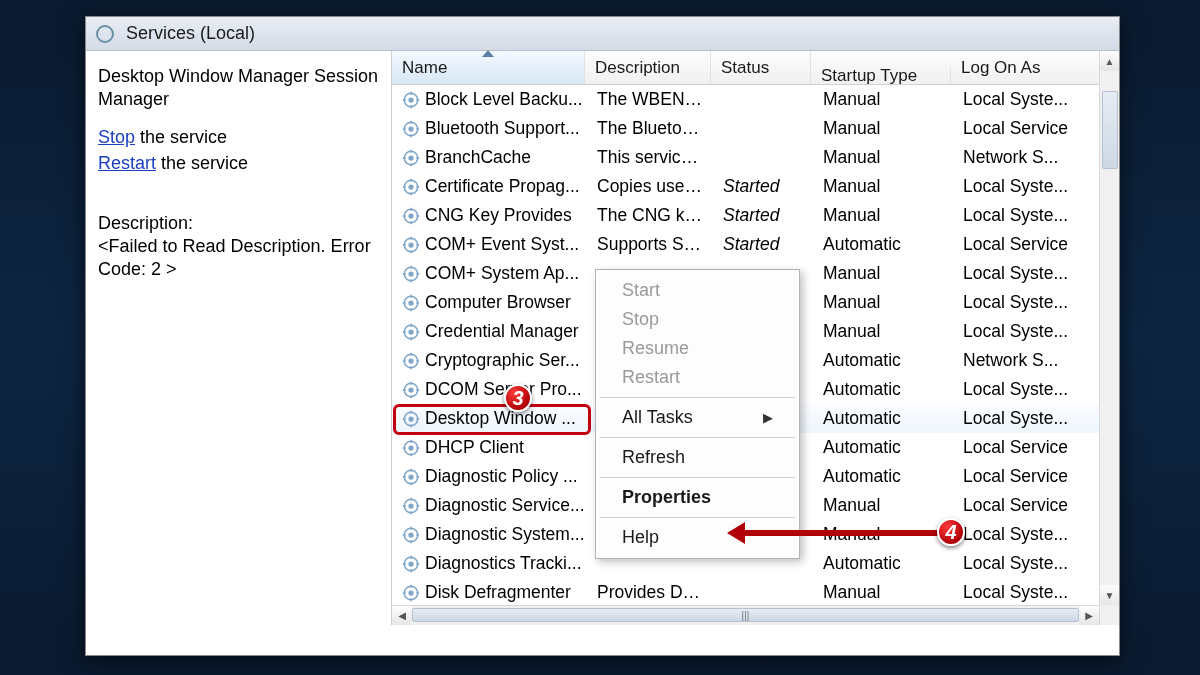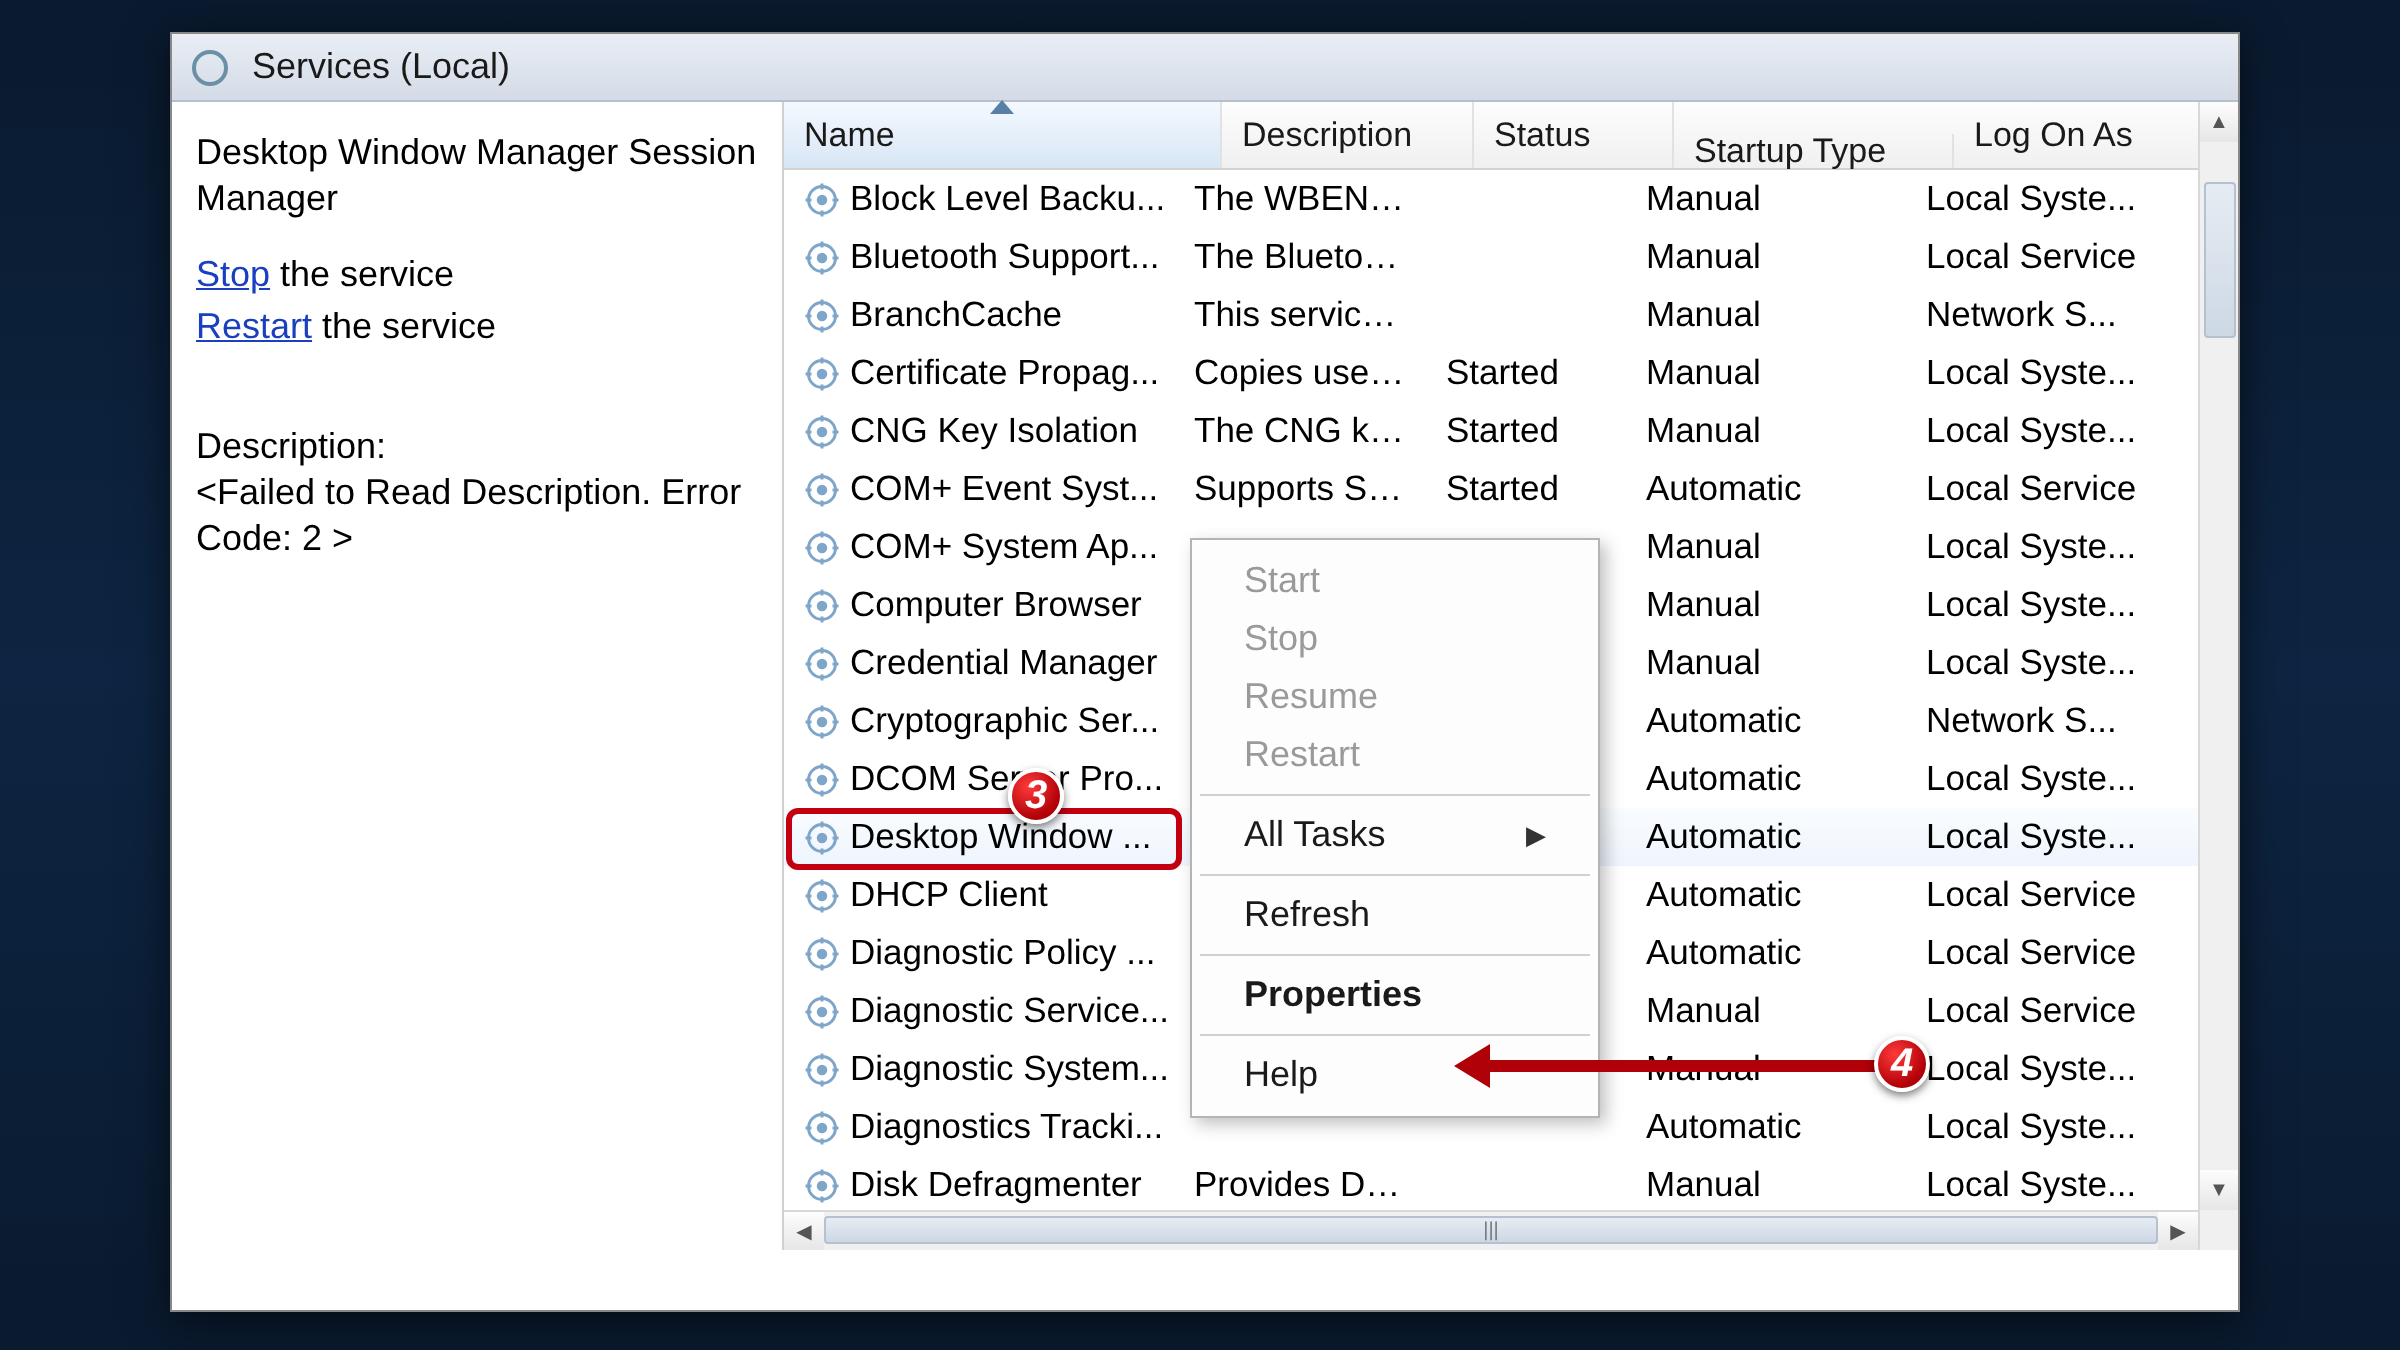--- a/index.html
+++ b/index.html
@@ -64,21 +64,21 @@
     border-bottom: 1px solid #d2d2d2;
     font-size: 17px;
     color: #1a1a1a;
   }
   .col {
     display: flex; align-items: center;
     padding: 0 10px;
     border-right: 1px solid #e2e2e2;
     position: relative;
   }
-  .col-name  { width: 219px; background: linear-gradient(180deg,#f4f9ff,#d7e6f5); }
+  .col-name  { width: 193px; background: linear-gradient(180deg,#f4f9ff,#d7e6f5); }
   .col-desc  { width: 126px; }
   .col-stat  { width: 100px; }
   .col-start { width: 140px; margin-top: 16px; }
   .col-log   { flex: 1; }
   .sort-arrow {
     position: absolute; left: 50%; top: -1px; transform: translateX(-50%);
     width: 0; height: 0;
     border-left: 6px solid transparent;
     border-right: 6px solid transparent;
     border-bottom: 7px solid #5a7fa6;
@@ -89,21 +89,21 @@
     height: 29px;
     align-items: center;
     font-size: 17.5px;
     color: #000;
     white-space: nowrap;
   }
   .row.highlight-start { background: linear-gradient(180deg,#fafcff,#eef5fd); }
   .cell { padding: 0 10px; overflow: hidden; text-overflow: ellipsis; }
   .c-name  { width: 195px; display:flex; align-items:center; gap:5px; }
   .c-desc  { width: 126px; }
-  .c-stat  { width: 100px; }
+  .c-stat  { width: 100px; font-style: italic; }
   .c-start { width: 140px; }
   .c-log   { flex: 1; }
   .gear-icon {
     width: 18px; height: 18px; flex-shrink: 0;
     display:inline-flex; align-items:center; justify-content:center;
   }
   .gear-icon svg { width: 18px; height: 18px; }
   .selection-box {
     position: absolute;
     left: 1px; top: 319px;
@@ -304,21 +304,21 @@
                     <circle cx="12" cy="12" r="9" fill="none" stroke="#7fa6c9" stroke-width="2"></circle>
                     <circle cx="12" cy="12" r="3.5" fill="#7fa6c9"></circle>
                     <g stroke="#7fa6c9" stroke-width="2">
                       <line x1="12" y1="1" x2="12" y2="5"></line>
                       <line x1="12" y1="19" x2="12" y2="23"></line>
                       <line x1="1" y1="12" x2="5" y2="12"></line>
                       <line x1="19" y1="12" x2="23" y2="12"></line>
                     </g>
                   </svg>
                 </span>
-                <span>CNG Key Isolation</span>
+                <span>CNG Key Provides</span>
               </div>
               <div class="cell c-desc">The CNG ke...</div>
               <div class="cell c-stat">Started</div>
               <div class="cell c-start">Manual</div>
               <div class="cell c-log">Local Syste...</div>
             </div>
             <div class="row">
               <div class="cell c-name">
                 <span class="gear-icon">
                   <svg viewBox="0 0 24 24">

